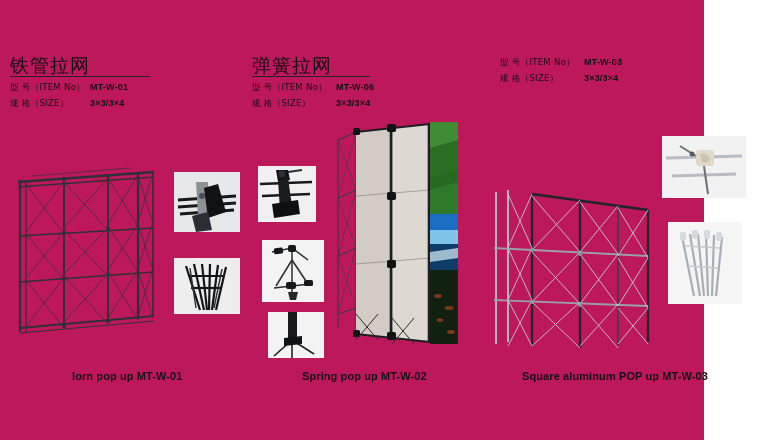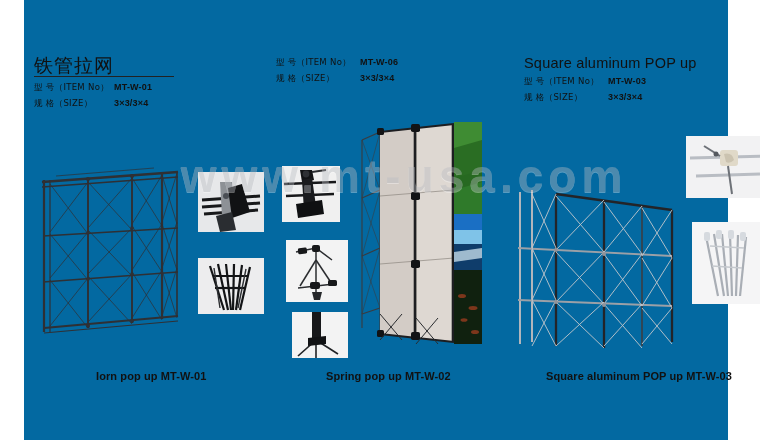--- a/index.html
+++ b/index.html
@@ -3,21 +3,21 @@
 <meta charset="utf-8">
 <style>
   html,body{margin:0;padding:0;}
   body{
     width:760px;height:440px;
     background:#ffffff;
     font-family:"Liberation Sans","DejaVu Sans",sans-serif;
     overflow:hidden;
     position:relative;
   }
-  .page{position:absolute;left:0;top:0;width:704px;height:440px;background:#0369a1;margin-left:24px;}
+  .page{position:absolute;left:0;top:0;width:704px;height:440px;background:#be185d;}
 
   
   .col{position:absolute;}
   .head-cn{
     font-family:"DejaVu Sans","Liberation Sans",sans-serif;
     font-size:19px;font-weight:400;color:#111;letter-spacing:1px;
     white-space:nowrap;line-height:22px;
   }
   .head-rule{border-bottom:1.3px solid #222;margin-top:2px;}
   .head-en{
@@ -153,20 +153,21 @@
       <g stroke="#2c2e31" stroke-width="1.4" fill="none">
         <path d="M16 10 L22 50"></path>
           <path d="M48 11 L40 50"></path>
       </g>
     </svg>
   </div>
 
   <div class="caption" style="left:72px;top:370px;text-align:center;">Iorn pop up MT-W-01</div>
 
   <div class="col" style="left:252px;top:52px;width:190px;">
+    <div class="head-cn head-rule" style="width:118px;">弹簧拉网</div>
     <div class="spec">
       <div class="spec-row">
         <span class="spec-label" style="width:84px;display:inline-block;">型 号（ITEM No）</span>
         <span class="spec-val">MT-W-06</span>
       </div>
       <div class="spec-row">
         <span class="spec-label" style="width:84px;display:inline-block;">规 格（SIZE）</span>
         <span class="spec-val">3×3/3×4</span>
       </div>
     </div>
@@ -284,21 +285,20 @@
       <g stroke="#2a2c2f" stroke-width="1" fill="none">
         <path d="M26 196 L48 222 M48 196 L26 222"></path>
         <path d="M62 200 L84 226 M84 200 L62 226"></path>
       </g>
     </svg>
   </div>
 
   <div class="caption" style="left:302px;top:370px;">Spring pop up MT-W-02</div>
 
   <div class="col" style="left:500px;top:52px;width:230px;">
-    <div class="head-en">Square aluminum POP up</div>
     <div class="spec">
       <div class="spec-row">
         <span class="spec-label" style="width:84px;display:inline-block;">型 号（ITEM No）</span>
         <span class="spec-val">MT-W-03</span>
       </div>
       <div class="spec-row">
         <span class="spec-label" style="width:84px;display:inline-block;">规 格（SIZE）</span>
         <span class="spec-val">3×3/3×4</span>
       </div>
     </div>
@@ -388,15 +388,14 @@
         <rect x="12" y="10" width="6" height="9" rx="2"></rect>
         <rect x="24" y="8" width="6" height="9" rx="2"></rect>
         <rect x="36" y="8" width="6" height="9" rx="2"></rect>
         <rect x="48" y="10" width="6" height="9" rx="2"></rect>
       </g>
     </svg>
   </div>
 
   <div class="caption" style="left:522px;top:370px;">Square aluminum POP up MT-W-03</div>
 
-  <div class="watermark">www.mt-usa.com</div>
 
 </div>
 
 </body></html>

